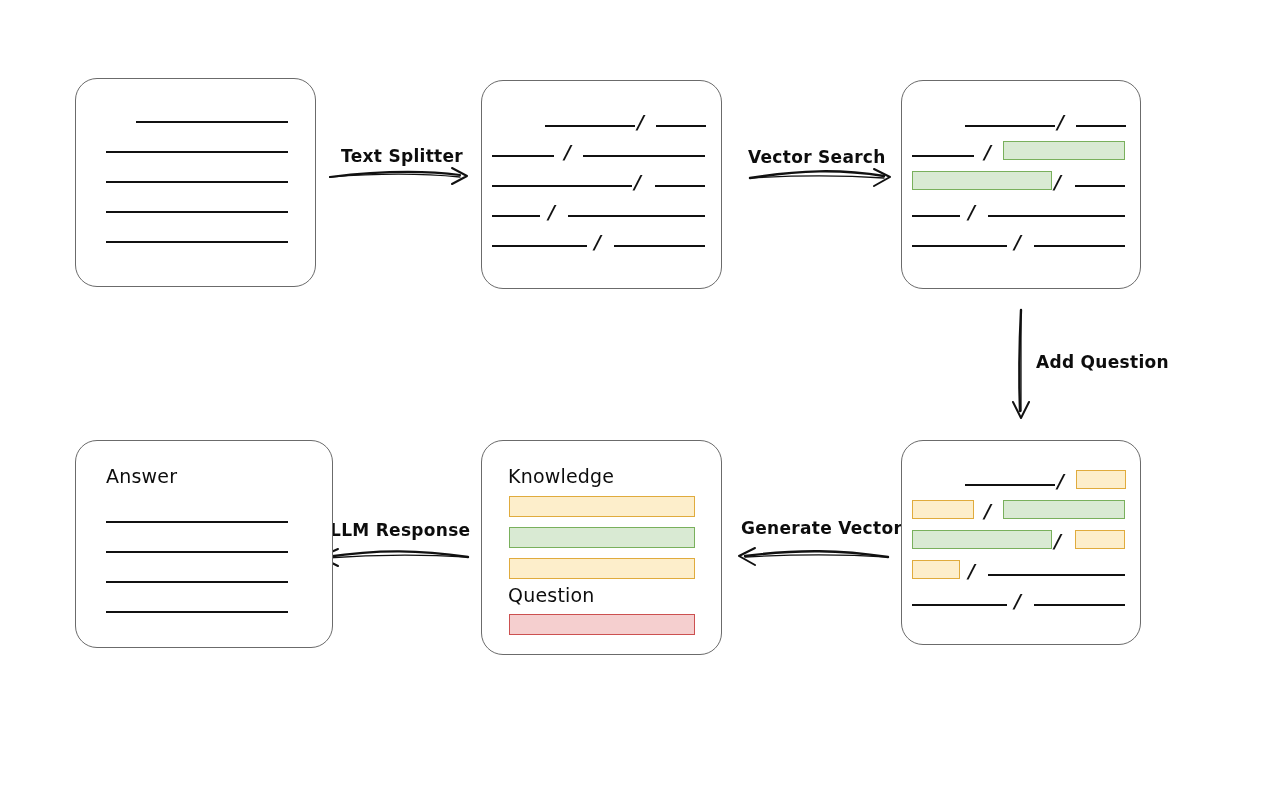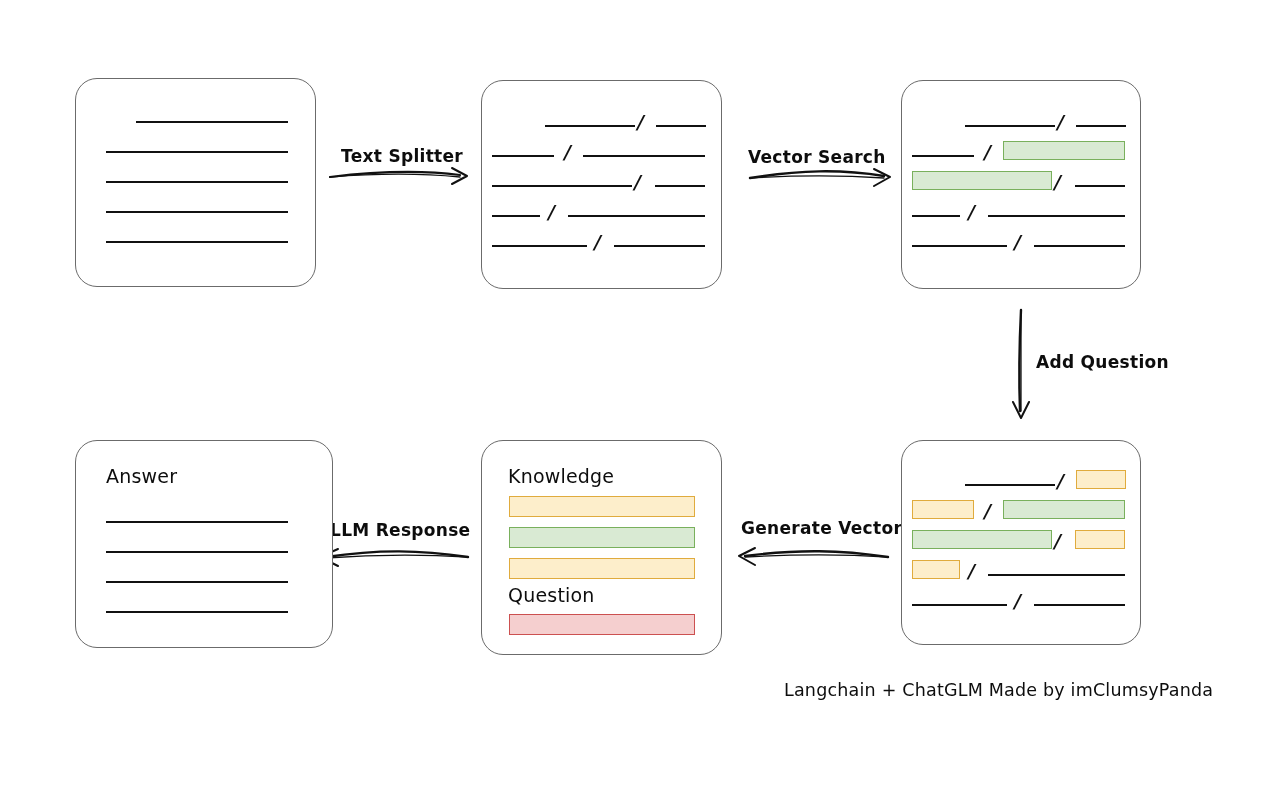--- a/index.html
+++ b/index.html
@@ -254,15 +254,14 @@
         <div class="seg" style="left: 30px; width: 182px;"></div>
       </div>
       <div class="row" style="left: 0px; top: 142px; width: 100%;">
         <div class="seg" style="left: 30px; width: 182px;"></div>
       </div>
       <div class="row" style="left: 0px; top: 172px; width: 100%;">
         <div class="seg" style="left: 30px; width: 182px;"></div>
       </div>
     </div>
 
-  <div class="footer" style="left:784px; top:680px;">Langchain + ChatGLM Made by imClumsyPanda</div>
 
 </div>
 
 </body></html>

